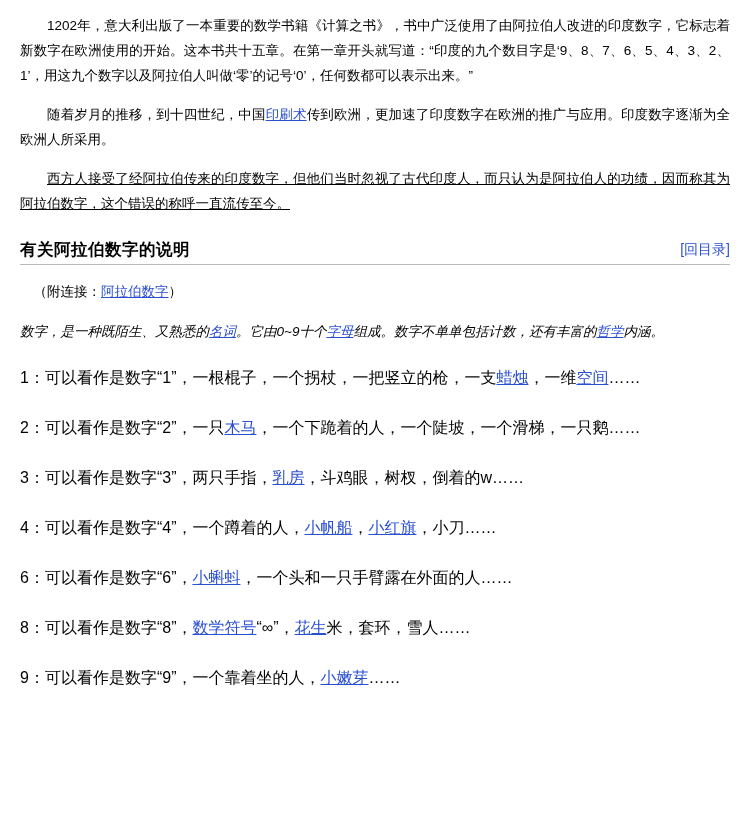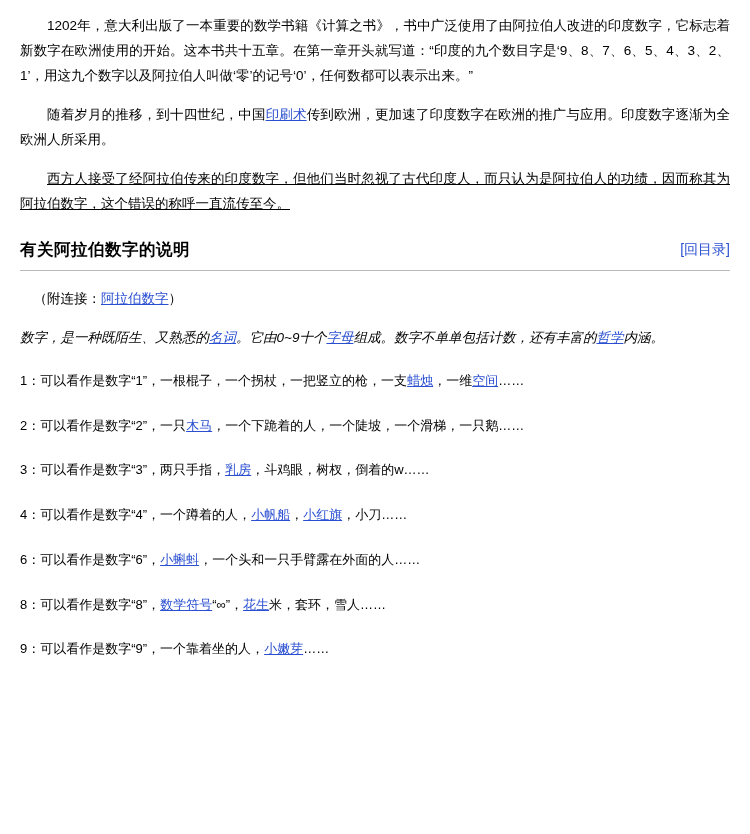--- a/index.html
+++ b/index.html
@@ -33,52 +33,52 @@
   a.link {
     color: #2a4fd0;
     text-decoration: underline;
     cursor: pointer;
   }
   .section-head {
     display: flex;
     align-items: flex-end;
     justify-content: space-between;
     border-bottom: 1px solid #b9b9b9;
-    padding-bottom: 6px;
     margin-bottom: 16px;
     margin-top: 6px;
   }
   .section-title {
     font-size: 16.5px;
     font-weight: bold;
     letter-spacing: 0.5px;
   }
   .toc-link {
     font-size: 14px;
     color: #2a4fd0;
     text-decoration: none;
     cursor: pointer;
     padding-bottom: 2px;
   }
   .attach {
     margin: 0 0 16px 0;
     text-indent: 1em;
     font-size: 13.5px;
+    font-family: Liberation Mono, monospace;
   }
   .attach .label {
     color: #000;
   }
   .intro {
     margin: 0 0 20px 0;
     font-size: 13.5px;
     font-style: italic;
   }
   .item {
     margin: 0 0 22px 0;
-    font-size: 13px;
+    font-size: 16px;
   }
 </style>
 </head>
 <body>
 
 <div class="page">
 
   <div>
     <p class="para"><span>1202年，意大利出版了一本重要的数学书籍《计算之书》，书中广泛使用了由阿拉伯人改进的印度数字，它标志着新数字在欧洲使用的开始。这本书共十五章。在第一章开头就写道：“印度的九个数目字是‘9、8、7、6、5、4、3、2、1’，用这九个数字以及阿拉伯人叫做‘零’的记号‘0’，任何数都可以表示出来。”</span></p>
     <p class="para"><span>随着岁月的推移，到十四世纪，中国</span><a class="link">印刷术</a><span>传到欧洲，更加速了印度数字在欧洲的推广与应用。印度数字逐渐为全欧洲人所采用。</span></p>

